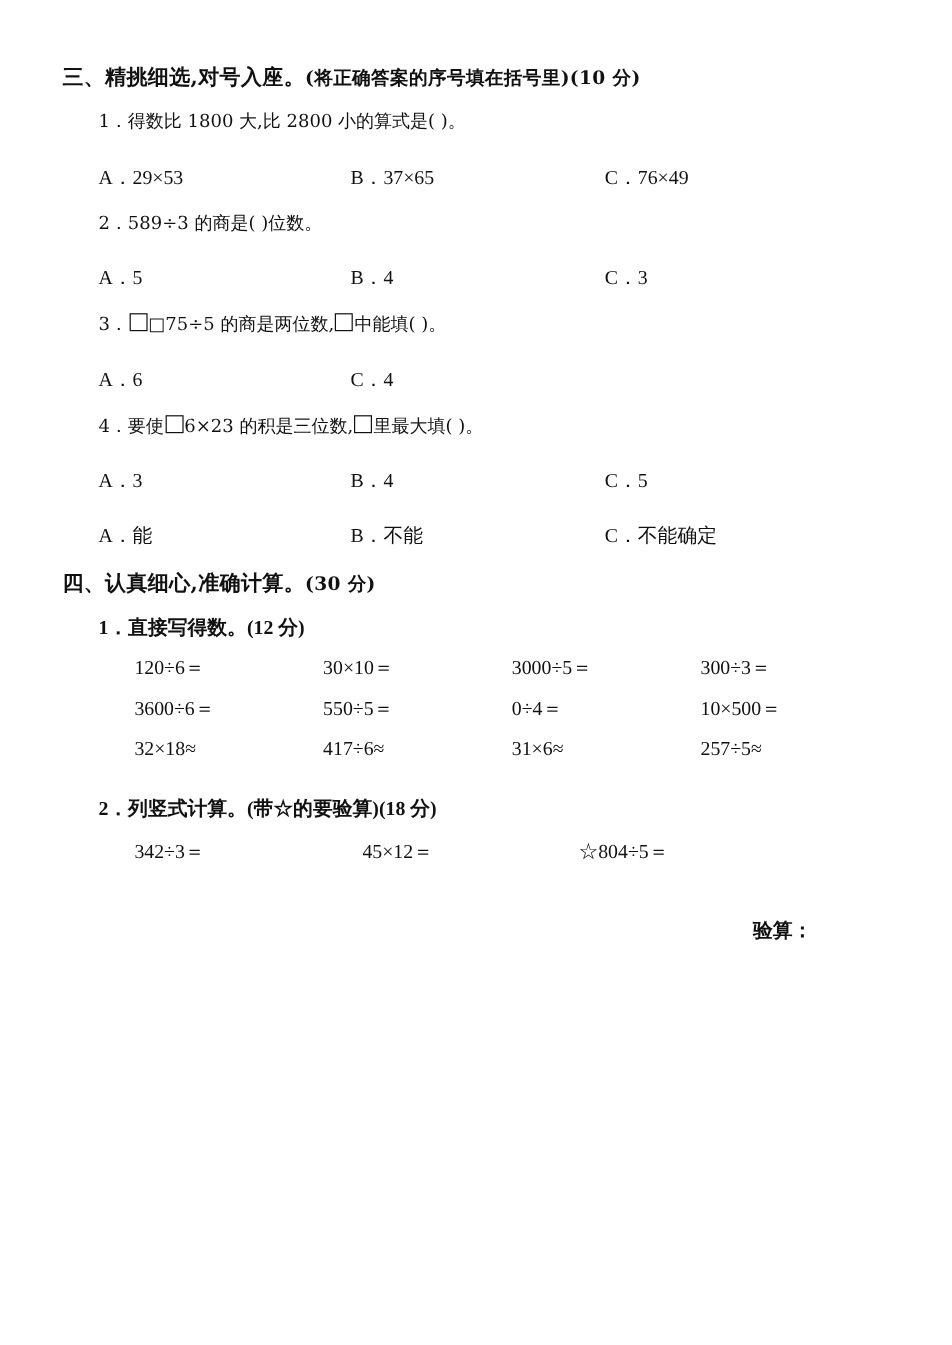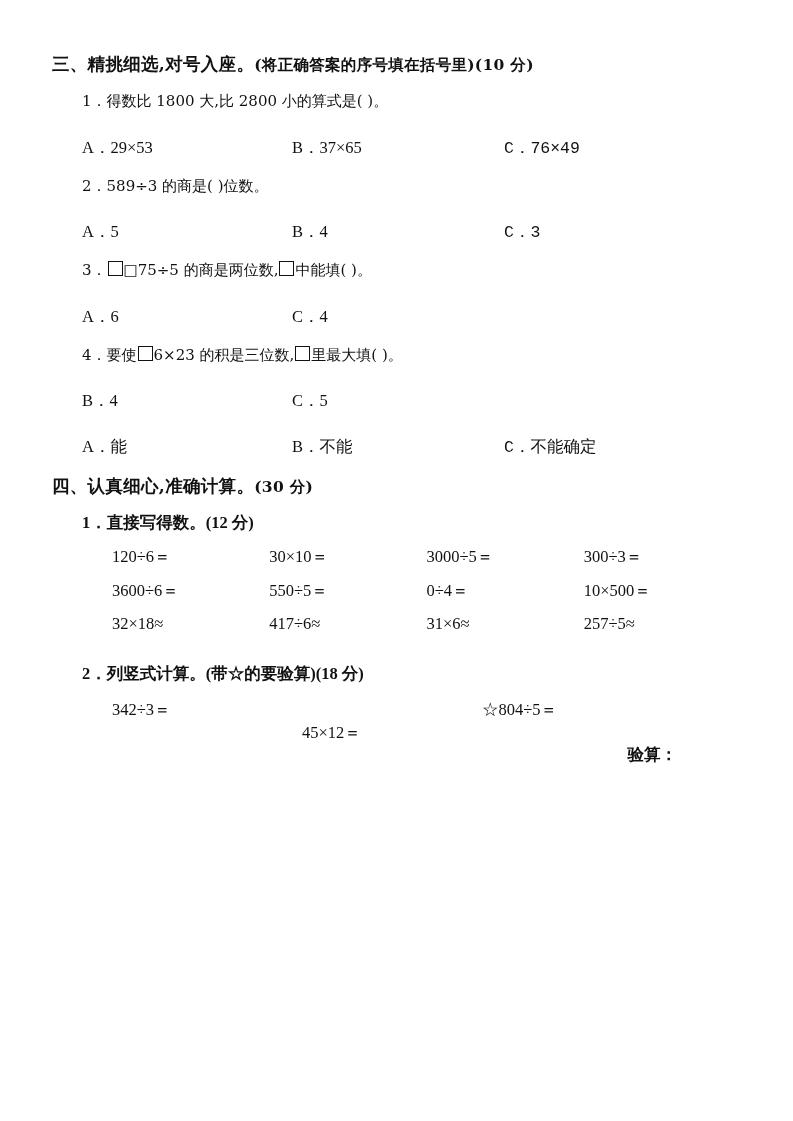--- a/index.html
+++ b/index.html
@@ -60,21 +60,21 @@
     display: flex;
     padding-left: 30px;
     margin: 24px 0 16px 0;
     font-size: 16.5px;
   }
   .opts .opt {
     white-space: nowrap;
   }
   .opts .opt:nth-child(1) { width: 210px; }
   .opts .opt:nth-child(2) { width: 212px; }
-  .opts .opt:nth-child(3) { width: 210px; font-family: Liberation Mono, monospace; }
+  .opts .opt:nth-child(3) { width: 210px; }
 
   .box {
     display: inline-block;
     width: 13px;
     height: 13px;
     border: 1.3px solid #111;
     vertical-align: -1px;
     margin: 0 1px;
   }
 
@@ -97,24 +97,25 @@
     white-space: nowrap;
   }
   .vert-row {
     display: flex;
     padding-left: 60px;
     margin-top: 14px;
     font-size: 16.5px;
   }
   .vert-row .cell { white-space: nowrap; }
   .vert-row .cell:nth-child(1) { width: 190px; }
-  .vert-row .cell:nth-child(2) { width: 180px; margin-top: 23px; }
+  .vert-row .cell:nth-child(2) { width: 180px; }
   .vert-row .cell:nth-child(3) { width: 200px; }
 
   .yanswan {
+    margin-top: 44px;
     padding-right: 64px;
     text-align: right;
     font-size: 16.5px;
     font-weight: bold;
   }
 </style>
 </head>
 <body>
 
 <div class="page">
@@ -154,20 +155,21 @@
     <span class="opt">A．6</span>
     <span class="opt">C．4</span>
   </div>
 
   <div class="q">
     <div class="q-text">
       <span>4．</span><span>要使</span><span class="box"></span><span>6×23 的积是三位数,</span><span class="box"></span><span>里最大填(        )。</span>
     </div>
   </div>
   <div class="opts">
+    <span class="opt">A．3</span>
     <span class="opt">B．4</span>
     <span class="opt">C．5</span>
   </div>
 
   <div class="opts">
     <span class="opt">A．能</span>
     <span class="opt">B．不能</span>
     <span class="opt">C．不能确定</span>
   </div>
 

